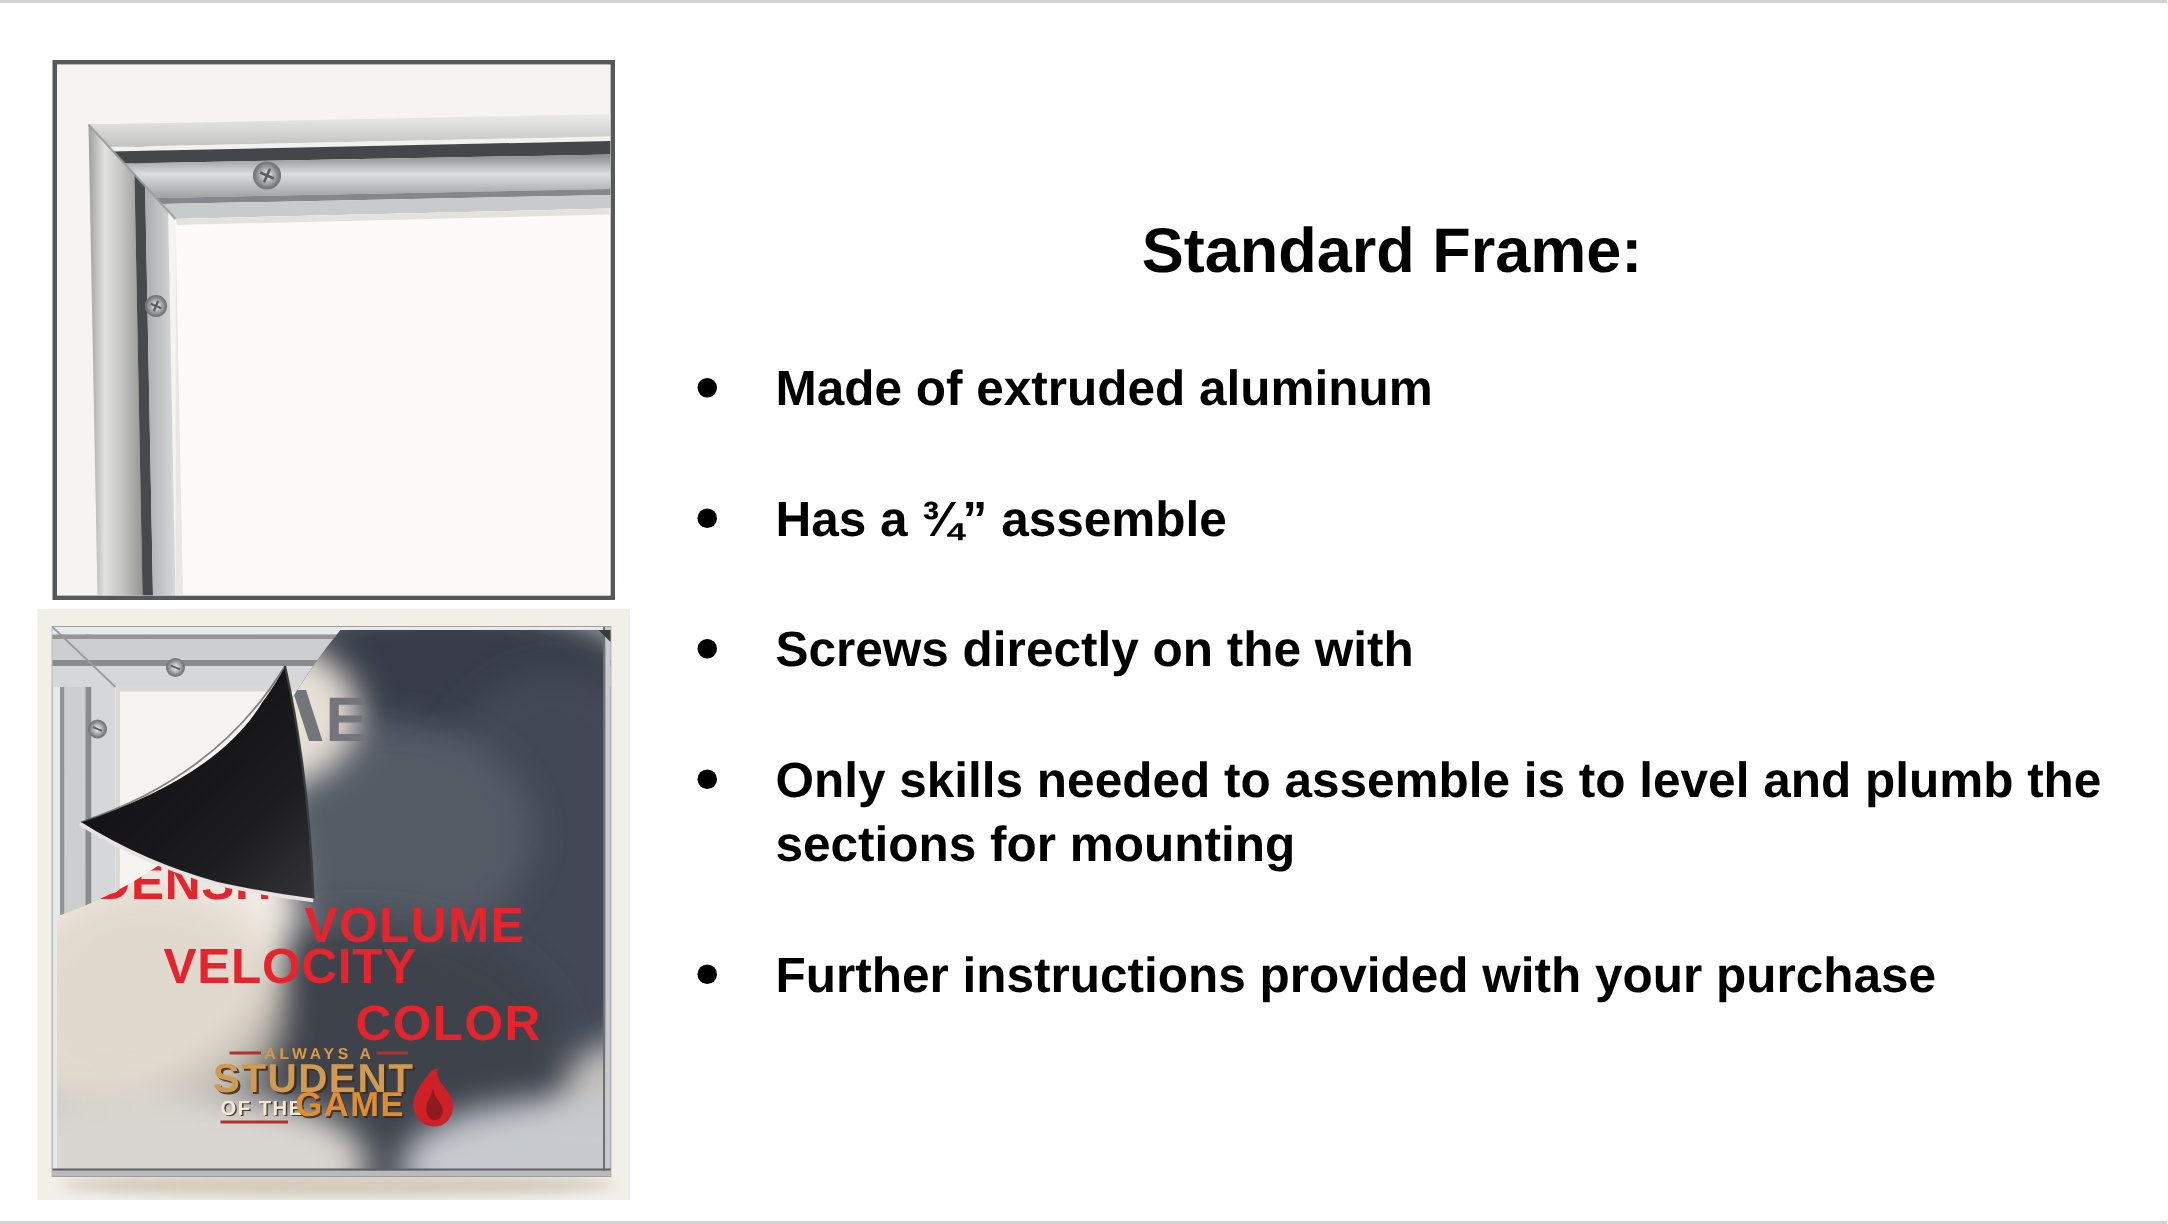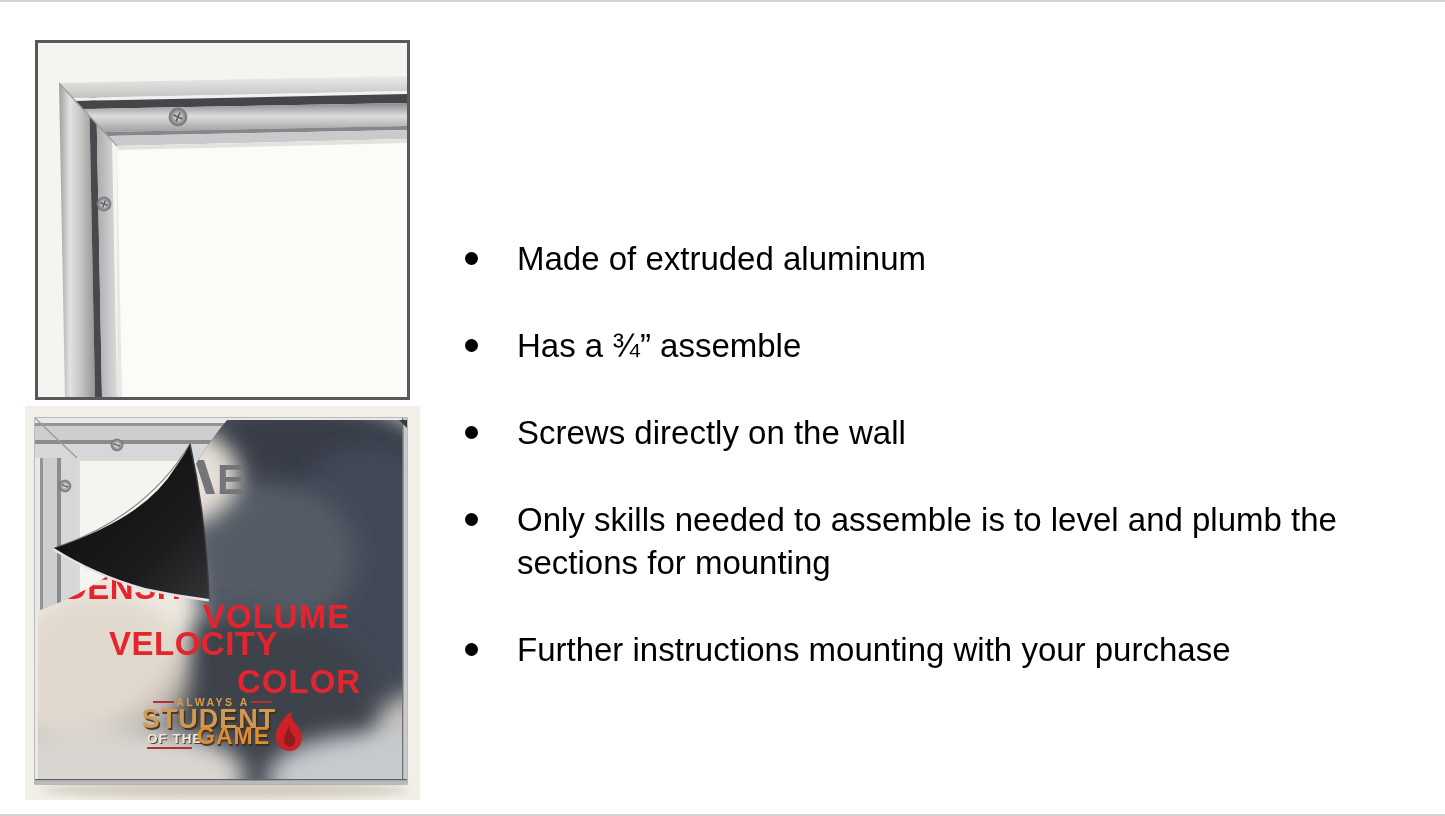--- a/index.html
+++ b/index.html
@@ -33,21 +33,21 @@
     list-style:none;margin:0;padding:0;
   }
   .bullets li{
     position:relative;padding-left:54px;margin:0 0 44px 0;
     font-size:33px;line-height:43px;color:#000;
   }
   .bullets li::before{
     content:"";position:absolute;left:2px;top:15px;width:13px;height:13px;
     border-radius:50%;background:#000;
   }
-  .bullet-text{white-space:pre-line;}
+  .bullet-text{white-space:pre-line;font-weight:bold;}
 </style>
 </head>
 <body>
 
 <div class="slide">
   <div class="edge-line top"></div>
 
   <div class="photo-top">
     <svg width="369" height="354" viewBox="0 0 369 354">
       <defs>
@@ -226,34 +226,35 @@
       <g>
         <rect x="377" y="12" width="1.5" height="366" fill="#6f7072"></rect>
         <rect x="378.5" y="12" width="3.5" height="366" fill="#c9cacc"></rect>
         <rect x="10" y="373" width="372" height="1.5" fill="#606164"></rect>
         <rect x="10" y="374.5" width="372" height="3.5" fill="#b9babc"></rect>
         <polygon points="374,14 382,14 382,22" fill="#3a3b3d"></polygon>
       </g>
     </svg>
   </div>
 
+  <div class="title">Standard Frame:</div>
 
   <ul class="bullets">
     <li>
       <span class="bullet-text">Made of extruded aluminum</span>
     </li>
     <li>
       <span class="bullet-text">Has a ¾” assemble</span>
     </li>
     <li>
-      <span class="bullet-text">Screws directly on the wall</span>
+      <span class="bullet-text">Screws directly on the with</span>
     </li>
     <li>
       <span class="bullet-text">Only skills needed to assemble is to level and plumb the
 sections for mounting</span>
     </li>
     <li>
-      <span class="bullet-text">Further instructions mounting with your purchase</span>
+      <span class="bullet-text">Further instructions provided with your purchase</span>
     </li>
   </ul>
 
   <div class="edge-line bottom"></div>
 </div>
 
 </body></html>

